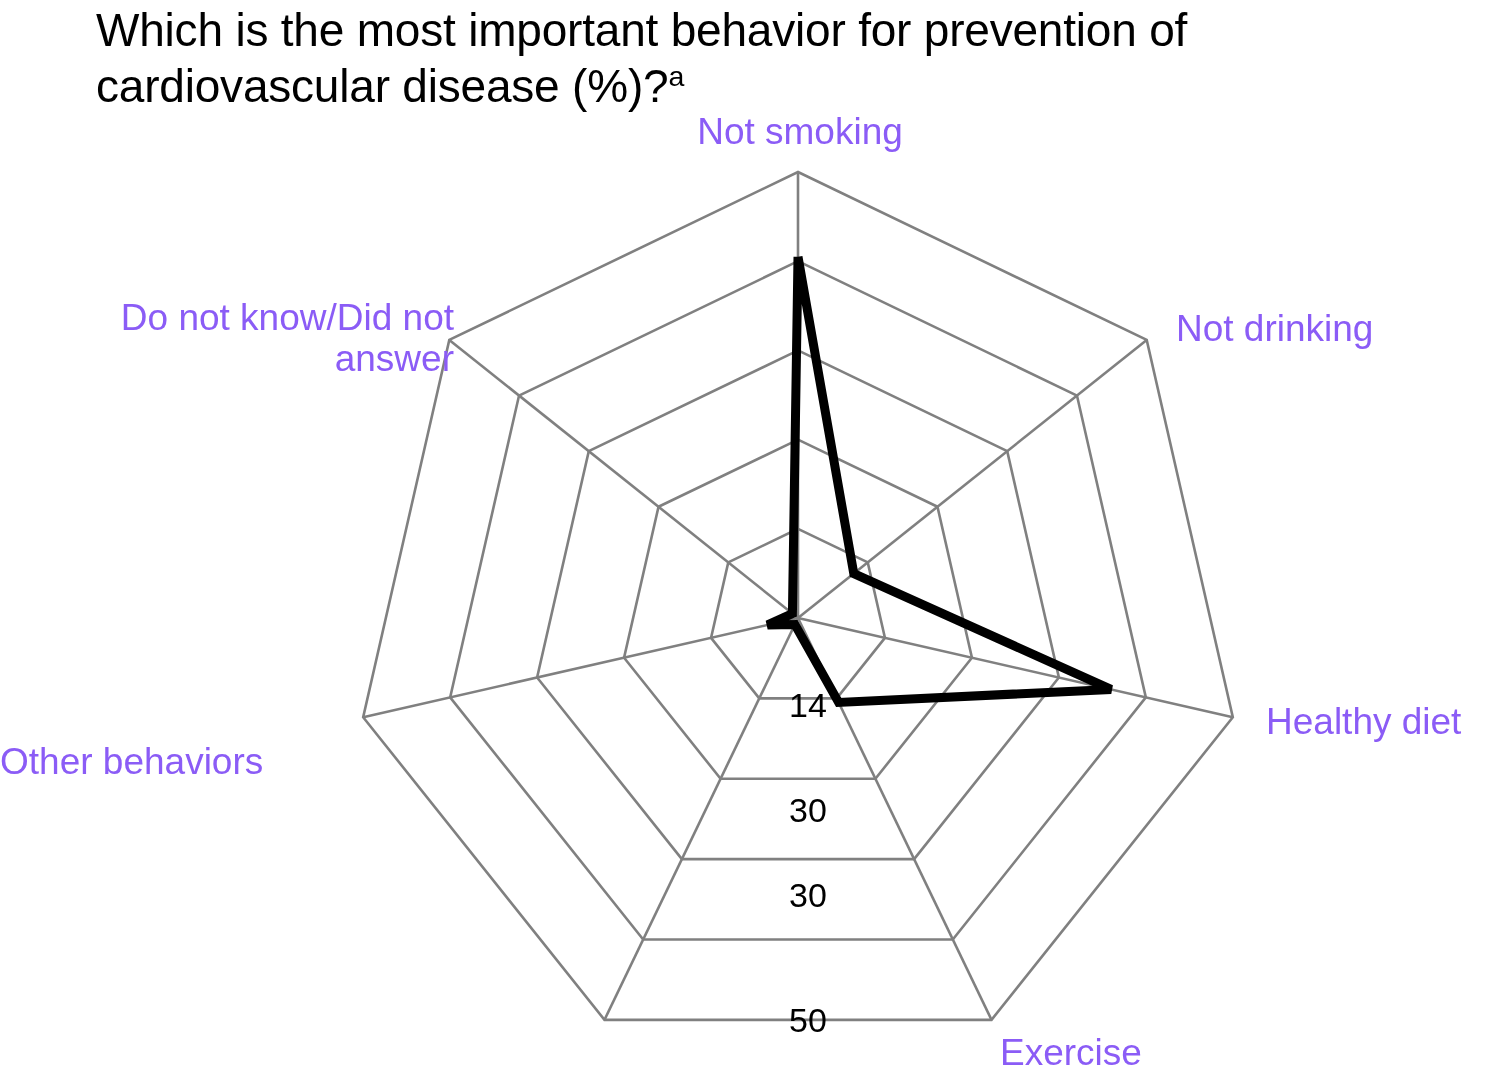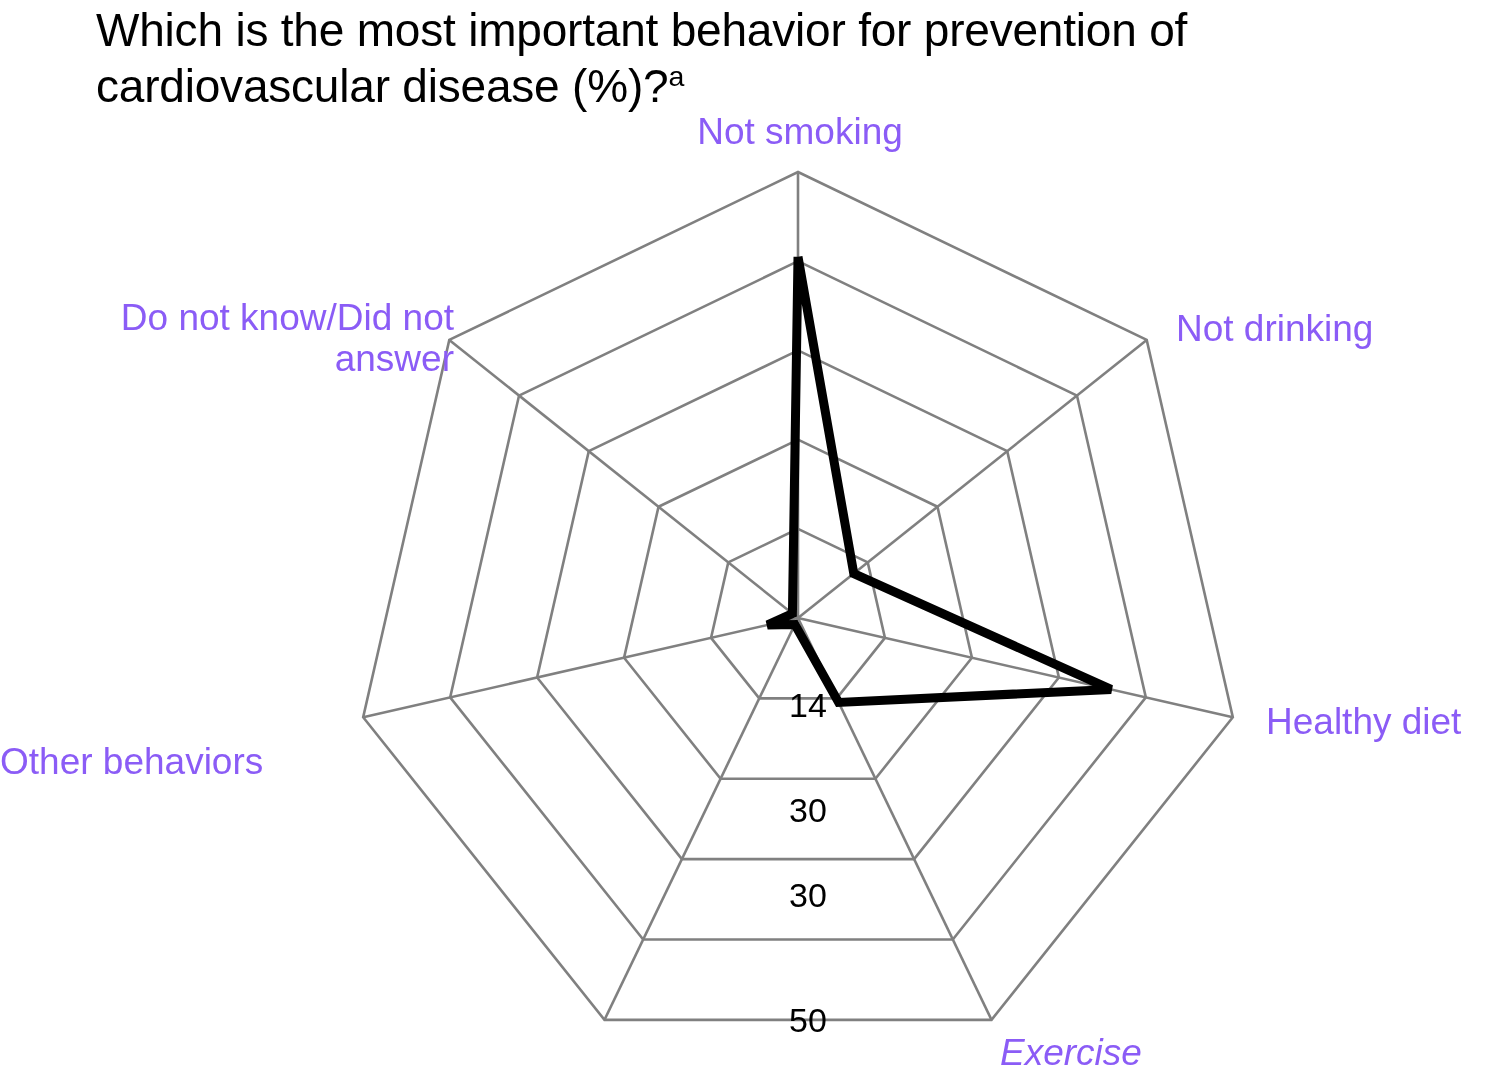--- a/index.html
+++ b/index.html
@@ -48,21 +48,21 @@
   .axis-label {
     position: absolute;
     font-size: 37px;
     line-height: 1.12;
     color: #8b5cf6;
     white-space: pre-line;
   }
   .lbl-not-smoking      { left: 640px;  top: 111px; width: 320px; text-align: center; }
   .lbl-not-drinking     { left: 1176px; top: 296px; width: 300px; text-align: left; margin-top: 12px; }
   .lbl-healthy-diet     { left: 1266px; top: 701px; width: 240px; text-align: left; }
-  .lbl-exercise         { left: 1000px; top: 1032px; width: 230px; text-align: left; font-style: italic; }
+  .lbl-exercise         { left: 1000px; top: 1032px; width: 230px; text-align: left; }
   .lbl-check-bp         { left: 172px;  top: 1032px; width: 430px; text-align: left; }
   .lbl-other-behaviors  { left: 0px;    top: 701px; width: 312px; text-align: left; margin-top: 40px; }
   .lbl-dont-know        { left: 34px;   top: 297px; width: 420px; text-align: right; }
   .tick-label {
     position: absolute;
     font-size: 34px;
     color: #000;
     text-align: center;
     width: 90px;
   }

